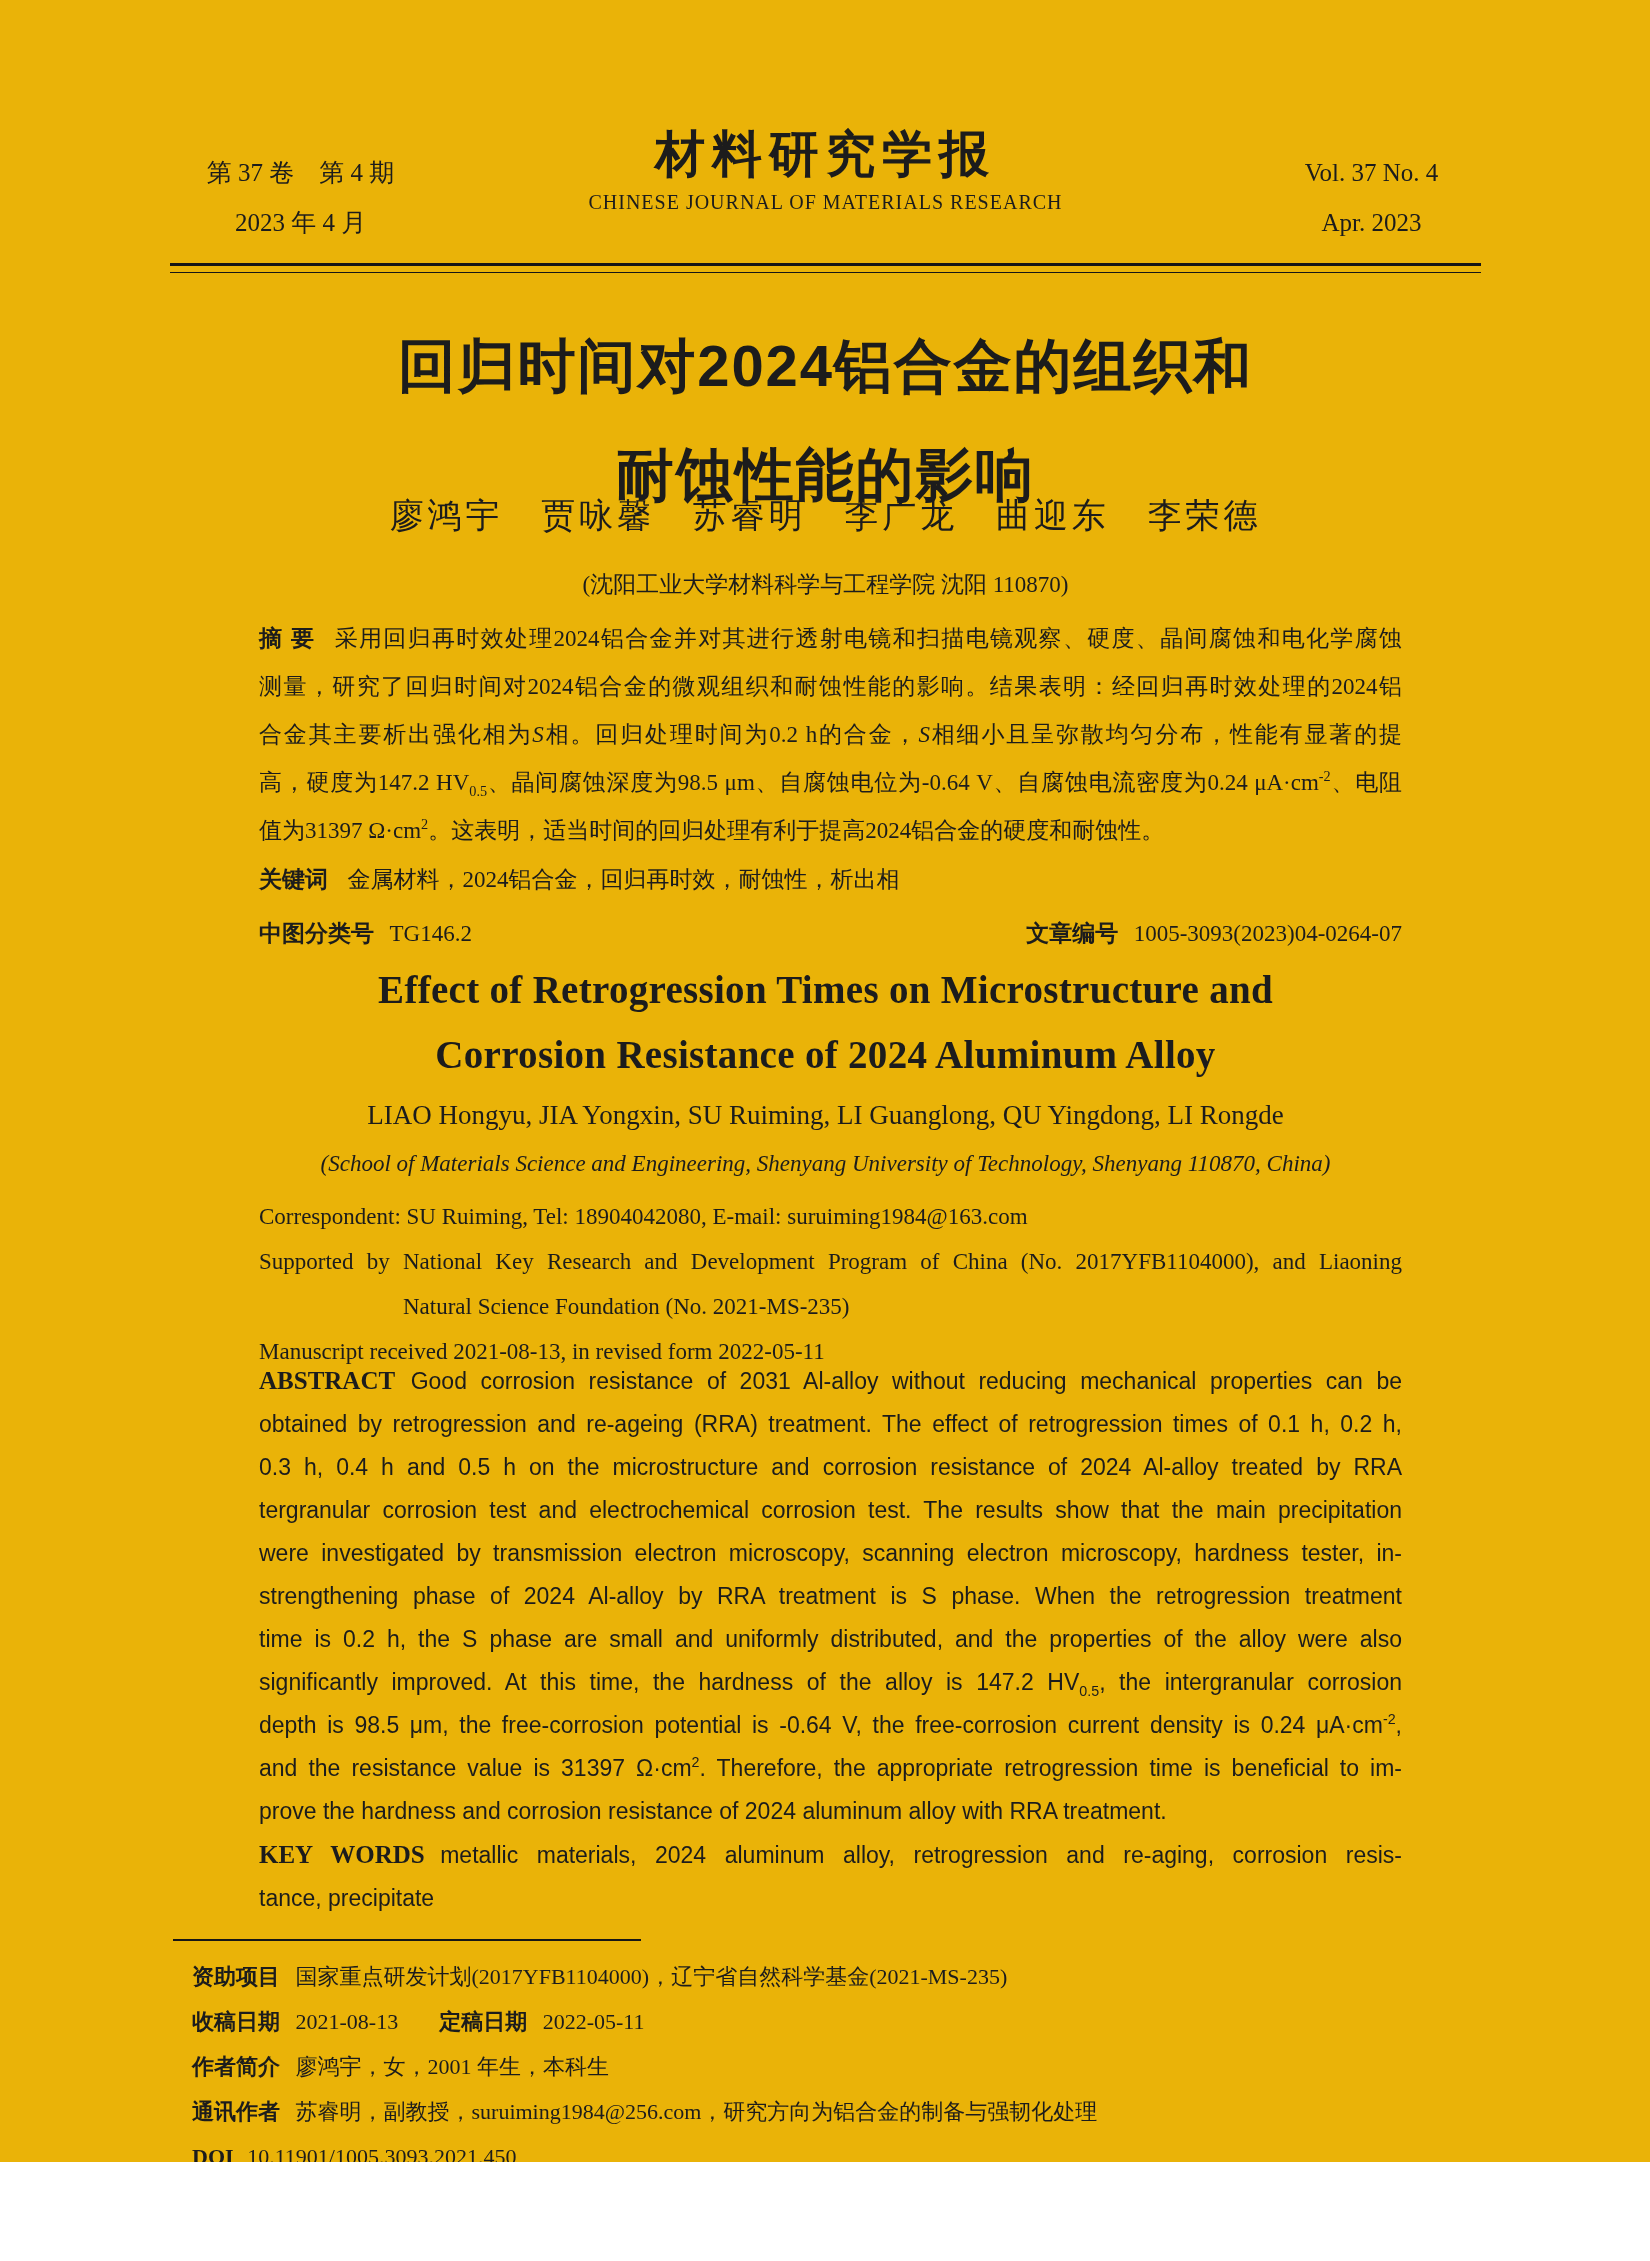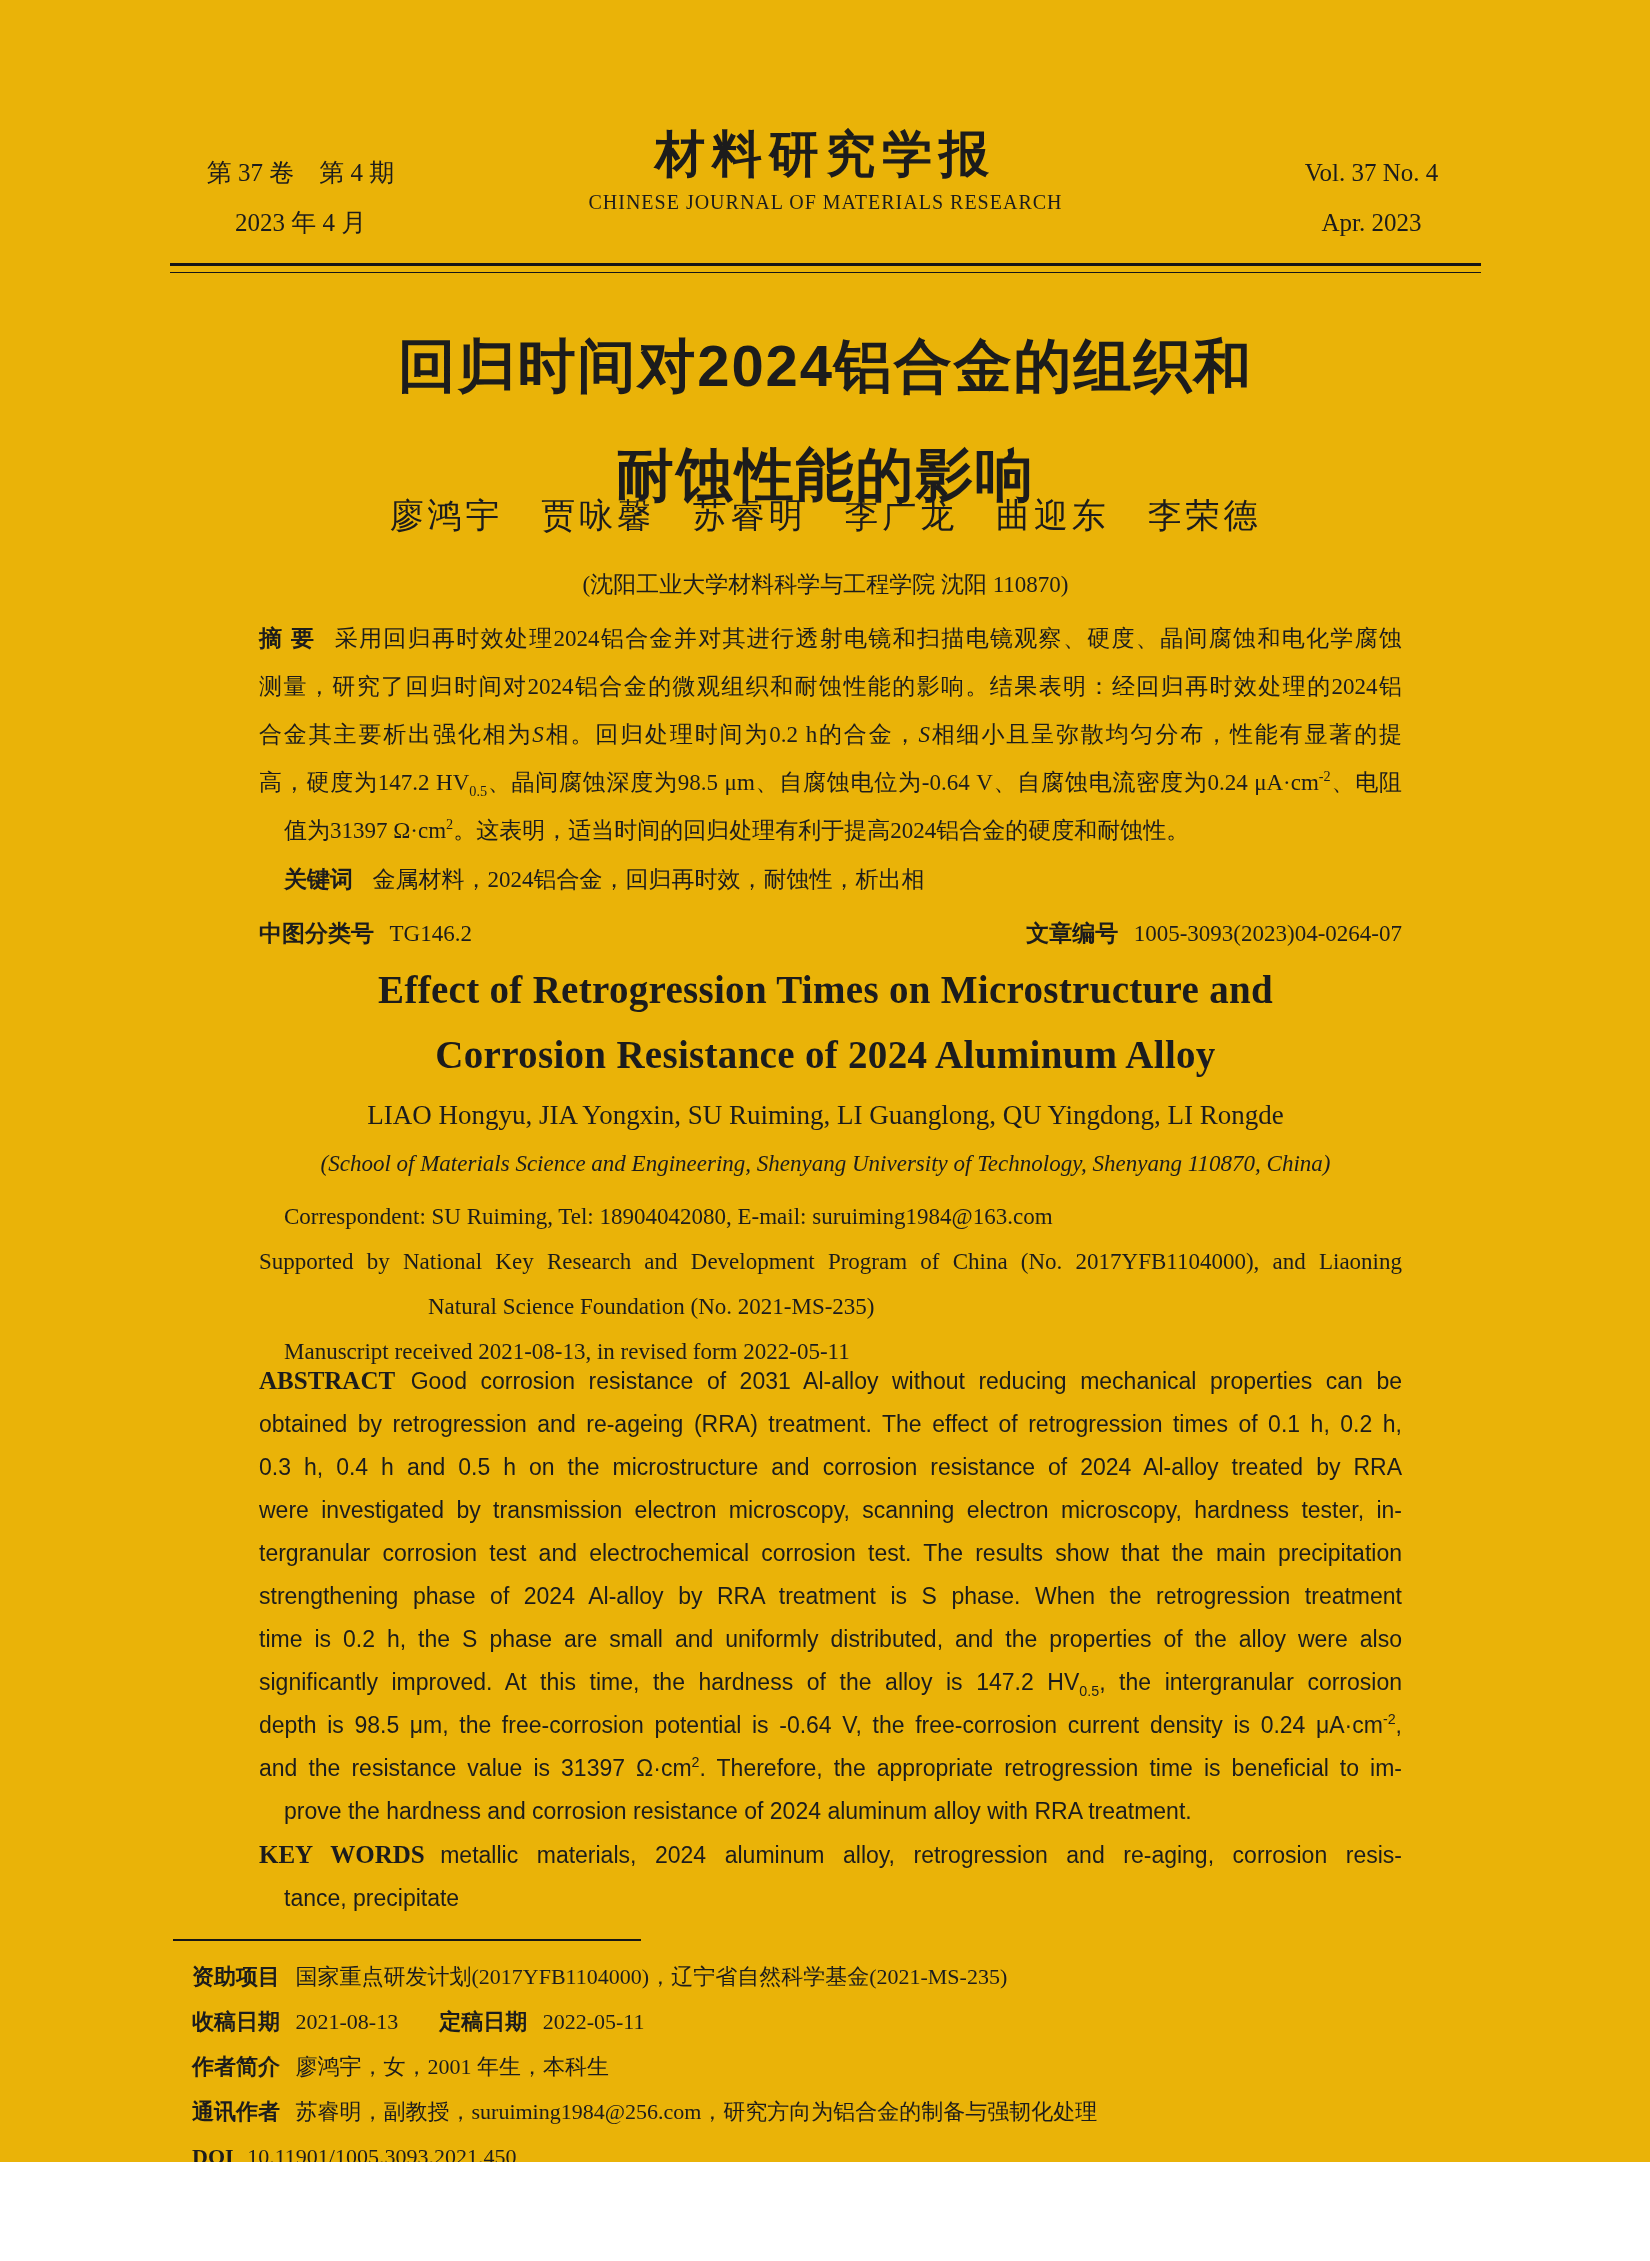--- a/index.html
+++ b/index.html
@@ -25,21 +25,21 @@
   #authors-cn{top:493px;font-size:34px;letter-spacing:3.9px;}
   #affil-cn{top:569px;font-size:23px;}
 
   
   .col{left:259px;width:1143px;}
   #block-cn{top:614px;font-size:23px;line-height:48px;}
   #abs-en{top:1359px;font-size:23px;line-height:43px;
           font-family:"Liberation Sans","DejaVu Sans",sans-serif;}
   .tl{min-height:1em;}
   .jl{text-align:justify;text-align-last:justify;}
-  .ll{text-align:left;text-align-last:left;margin-left:25px;}
+  .ll{text-align:left;text-align-last:left;}
   .labcn{font-family:"Liberation Sans","DejaVu Sans",sans-serif;font-weight:bold;padding-right:19.4px;}
   .laben{font-family:"Liberation Serif","DejaVu Serif",serif;font-weight:bold;font-size:25px;padding-right:15.5px;}
   .i{font-style:italic;font-family:"Liberation Serif","DejaVu Serif",serif;}
   sub,sup{font-size:0.62em;line-height:0;}
   .meta-row{display:flex;justify-content:space-between;margin-top:4.9px;font-size:23px;}
   .blab{font-family:"Liberation Sans","DejaVu Sans",sans-serif;font-weight:bold;padding-right:15.5px;}
 
   
   #title-en{top:957px;font-size:39px;font-weight:bold;line-height:65px;letter-spacing:0.3px;}
   #authors-en{top:1100px;font-size:27px;}
@@ -114,22 +114,22 @@
     <div class="tl ll">Correspondent: SU Ruiming, Tel: 18904042080, E-mail: suruiming1984@163.com</div>
     <div class="tl jl">Supported by National Key Research and Development Program of China (No. 2017YFB1104000), and Liaoning</div>
     <div class="tl ll indent">Natural Science Foundation (No. 2021-MS-235)</div>
     <div class="tl ll">Manuscript received 2021-08-13, in revised form 2022-05-11</div>
   </div>
 
   <div class="abs col" id="abs-en">
       <div class="tl jl"><span class="laben">ABSTRACT</span><span>Good corrosion resistance of 2031 Al-alloy without reducing mechanical properties can be</span></div>
       <div class="tl jl"><span>obtained by retrogression and re-ageing (RRA) treatment. The effect of retrogression times of 0.1 h, 0.2 h,</span></div>
       <div class="tl jl"><span>0.3 h, 0.4 h and 0.5 h on the microstructure and corrosion resistance of 2024 Al-alloy treated by RRA</span></div>
+      <div class="tl jl"><span>tergranular corrosion test and electrochemical corrosion test. The results show that the main precipitation</span></div>
       <div class="tl jl"><span>were investigated by transmission electron microscopy, scanning electron microscopy, hardness tester, in-</span></div>
-      <div class="tl jl"><span>tergranular corrosion test and electrochemical corrosion test. The results show that the main precipitation</span></div>
       <div class="tl jl"><span>strengthening phase of 2024 Al-alloy by RRA treatment is S phase. When the retrogression treatment</span></div>
       <div class="tl jl"><span>time is 0.2 h, the S phase are small and uniformly distributed, and the properties of the alloy were also</span></div>
       <div class="tl jl"><span>significantly improved. At this time, the hardness of the alloy is 147.2 HV</span><sub>0.5</sub><span>, the intergranular corrosion</span></div>
       <div class="tl jl"><span>depth is 98.5 μm, the free-corrosion potential is -0.64 V, the free-corrosion current density is 0.24 μA·cm</span><sup>-2</sup><span>,</span></div>
       <div class="tl jl"><span>and the resistance value is 31397 Ω·cm</span><sup>2</sup><span>. Therefore, the appropriate retrogression time is beneficial to im-</span></div>
       <div class="tl ll"><span>prove the hardness and corrosion resistance of 2024 aluminum alloy with RRA treatment.</span></div>
       <div class="tl jl"><span class="laben">KEY WORDS</span><span>metallic materials, 2024 aluminum alloy, retrogression and re-aging, corrosion resis-</span></div>
       <div class="tl ll"><span>tance, precipitate</span></div>
     </div>
 

